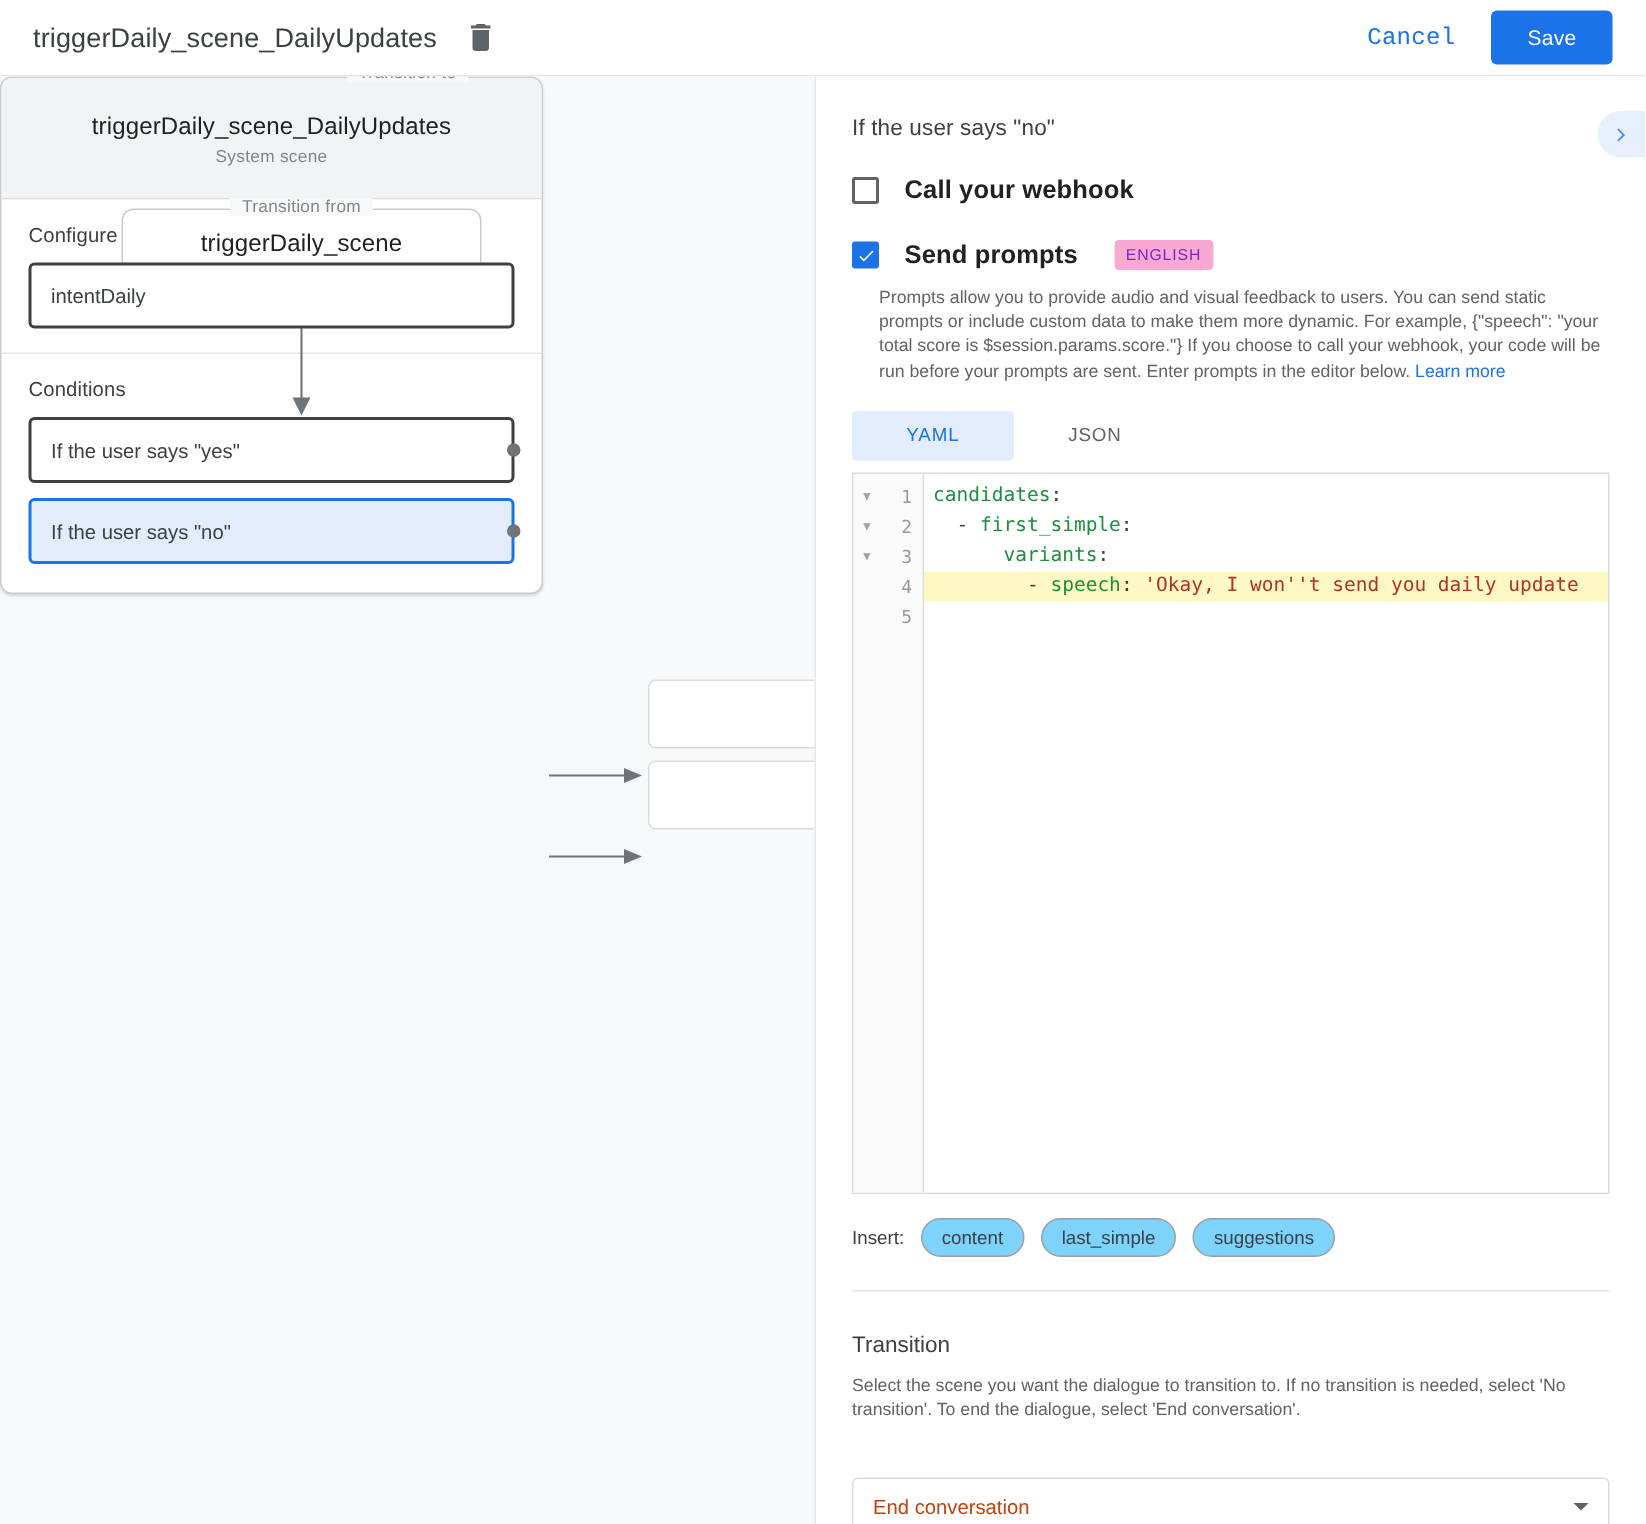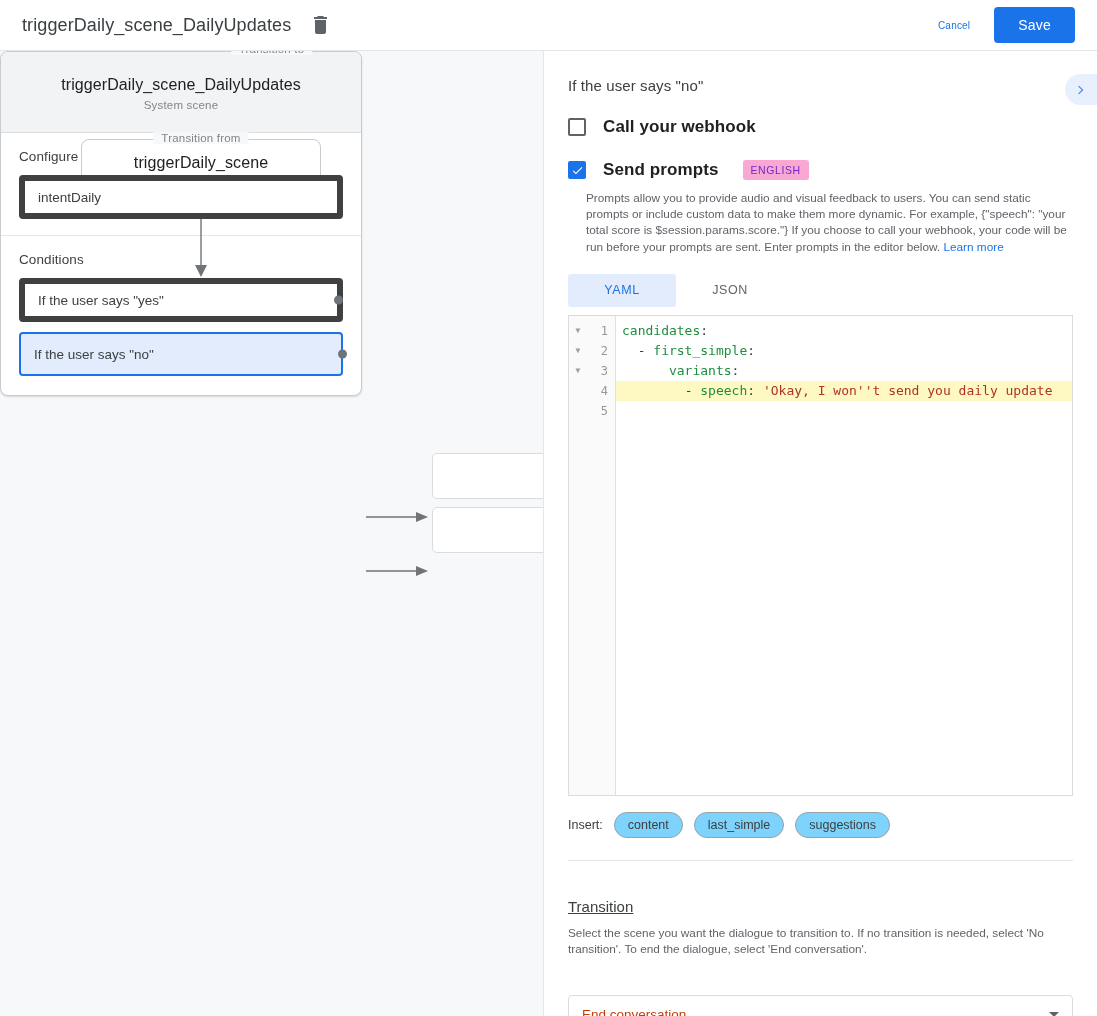--- a/index.html
+++ b/index.html
@@ -25,23 +25,23 @@
     color: #3c4043;
     letter-spacing: 0.1px;
   }
   #delete-btn {
     margin-left: 16px; width: 26px; height: 26px;
     display: flex; align-items: center; justify-content: center;
     cursor: pointer; border-radius: 50%;
   }
   #topbar-spacer { flex: 1; }
   #cancel-btn {
-    color: #1a73e8; font-size: 10px; font-weight: 500;
+    color: #1a73e8; font-size: 16px; font-weight: 500;
     padding: 9px 14px; border-radius: 4px; cursor: pointer;
-    background: none; border: none; font-family: Liberation Sans, sans-serif;
+    background: none; border: none; font-family: Liberation Mono, monospace;
     letter-spacing: 0.2px;
   }
   #save-btn {
     background: #1a73e8; color: #fff; font-size: 14px; font-weight: 500;
     border: none; border-radius: 4px; padding: 0 24px; height: 36px;
     margin-left: 10px; margin-right: 22px; cursor: pointer;
     font-family: inherit; letter-spacing: 0.2px;
   }
 
   
@@ -110,21 +110,21 @@
   }
   .card-section + .card-section {
     border-top: 1px solid #e4e6e8;
     margin-top: 16px;
   }
   .section-label {
     font-size: 13.5px; color: #3c4043; margin-bottom: 11px;
     letter-spacing: 0.1px;
   }
   .pill-field {
-    border: 6px solid #404040; border-radius: 4px;
+    border: 2px solid #404040; border-radius: 4px;
     height: 44px; display: flex; align-items: center;
     padding: 0 13px; font-size: 13.5px; color: #3c4043;
     background: #ffffff; cursor: pointer;
     position: relative;
   }
   .pill-field.selected {
     background: #e3ecfd; border: 2px solid #1a73e8;
   }
   .cond-row { margin-bottom: 10px; position: relative; }
 
@@ -251,21 +251,21 @@
     padding: 0 13px; margin-left: 11px;
     font-size: 12.5px; color: #3c4043; cursor: pointer;
     background: #7dd3fc;
   }
 
   #panel-divider {
     margin-top: 22px; height: 1px; background: #e4e6e8;
   }
 
   #transition-title {
-    margin-top: 37px; font-size: 15px; color: #3c4043; text-decoration: underline;
+    margin-top: 27px; font-size: 15px; color: #3c4043;
   }
   #transition-desc {
     margin-top: 10px; font-size: 11.8px; line-height: 16.2px;
     color: #5f6368; max-width: 500px;
   }
   #transition-select {
     margin-top: 38px; height: 38px;
     border: 1px solid #dadce0; border-radius: 4px;
     display: flex; align-items: center;
     padding: 0 13px; font-size: 13.5px; color: #c2410c;

